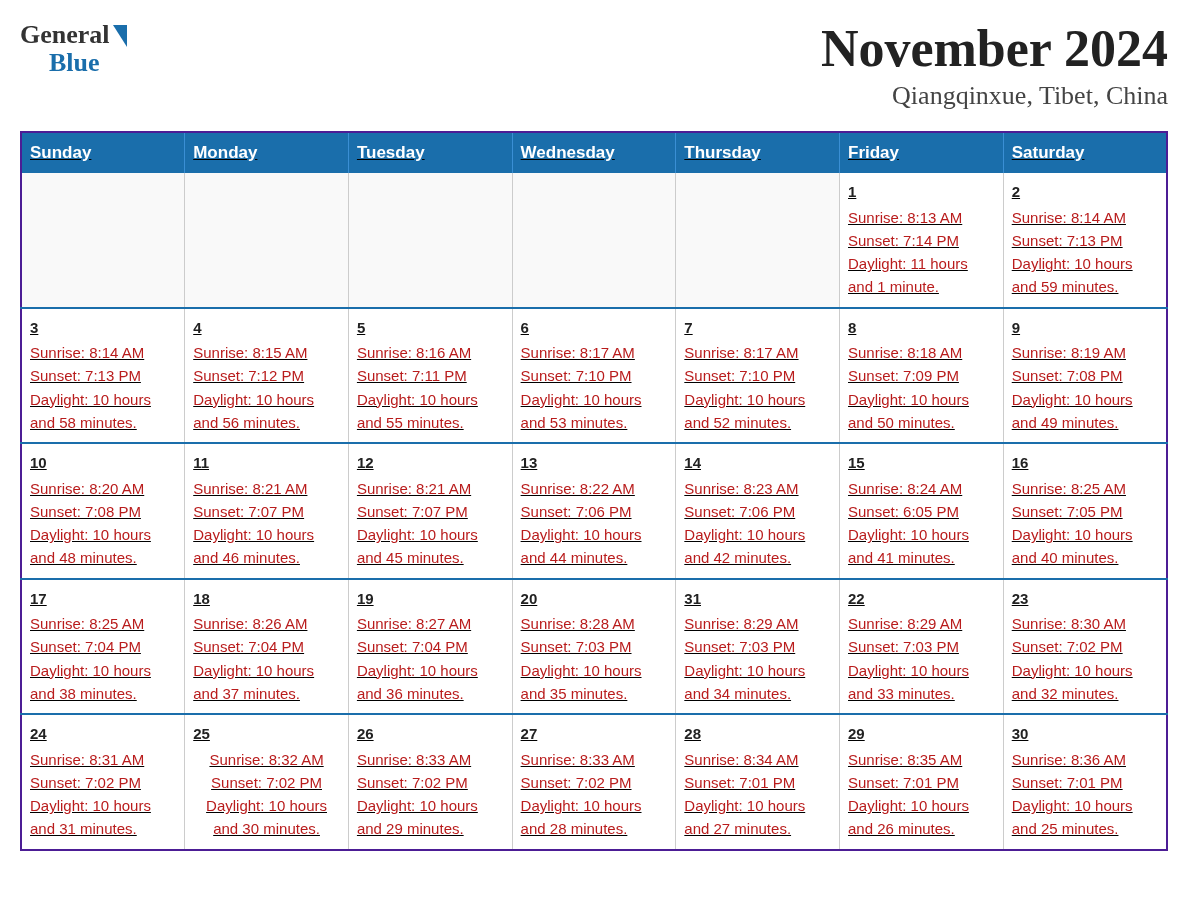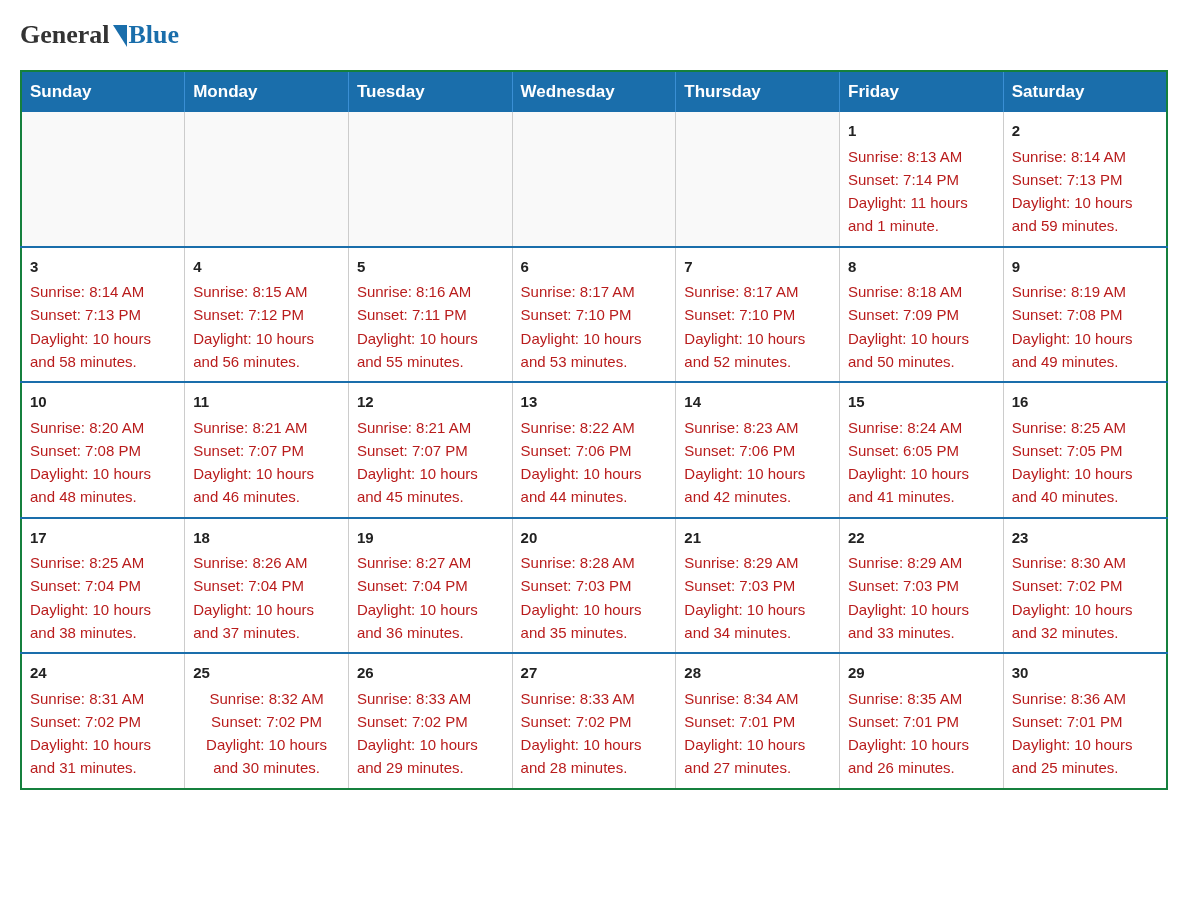--- a/index.html
+++ b/index.html
@@ -11,21 +11,22 @@
       min-height: 918px;
     }
     .header {
       display: flex;
       justify-content: space-between;
       align-items: flex-start;
       margin-bottom: 20px;
     }
     .logo {
       display: flex;
-      align-items: flex-end;
+      flex-direction: column;
+      align-items: center;
     }
     .logo-top {
       display: flex;
       align-items: center;
     }
     .logo-general {
       font-size: 26px;
       font-weight: bold;
       color: #333;
       font-family: Georgia, serif;
@@ -59,21 +60,22 @@
     }
     .location-title {
       font-size: 26px;
       color: #444;
       font-family: Georgia, serif;
       margin-top: 4px;
     }
     .calendar {
       width: 100%;
       border-collapse: collapse;
-      border: 2px solid #15803d;
+      border: 2px solid #4c1d95;
+      text-decoration: underline;
     }
     .calendar th {
       background-color: #1a6eab;
       color: #fff;
       font-size: 17px;
       font-weight: bold;
       padding: 10px 8px;
       text-align: left;
       border-right: 1px solid #3a8fd4;
     }
@@ -116,20 +118,24 @@
 </head>
 <body>
 
 <div class="header">
   <div class="logo">
     <div class="logo-top">
       <span class="logo-general">General</span>
       <div class="logo-arrow"></div>
     </div>
     <span class="logo-blue">Blue</span>
+  </div>
+  <div class="title-block">
+    <div class="month-title">November 2024</div>
+    <div class="location-title">Qiangqinxue, Tibet, China</div>
   </div>
 </div>
 
 <table class="calendar">
   <thead>
     <tr>
     <th>Sunday</th>
         <th>Monday</th>
         <th>Tuesday</th>
         <th>Wednesday</th>
@@ -265,21 +271,21 @@
 Sunset: 7:04 PM
 Daylight: 10 hours and 36 minutes.</div>
         </td>
         <td>
           <span class="day-number">20</span>
           <div class="day-info" style="white-space: pre-line;">Sunrise: 8:28 AM
 Sunset: 7:03 PM
 Daylight: 10 hours and 35 minutes.</div>
         </td>
         <td>
-          <span class="day-number">21</span>
+          <span class="day-number">31</span>
           <div class="day-info" style="white-space: pre-line;">Sunrise: 8:29 AM
 Sunset: 7:03 PM
 Daylight: 10 hours and 34 minutes.</div>
         </td>
         <td>
           <span class="day-number">22</span>
           <div class="day-info" style="white-space: pre-line;">Sunrise: 8:29 AM
 Sunset: 7:03 PM
 Daylight: 10 hours and 33 minutes.</div>
         </td>

